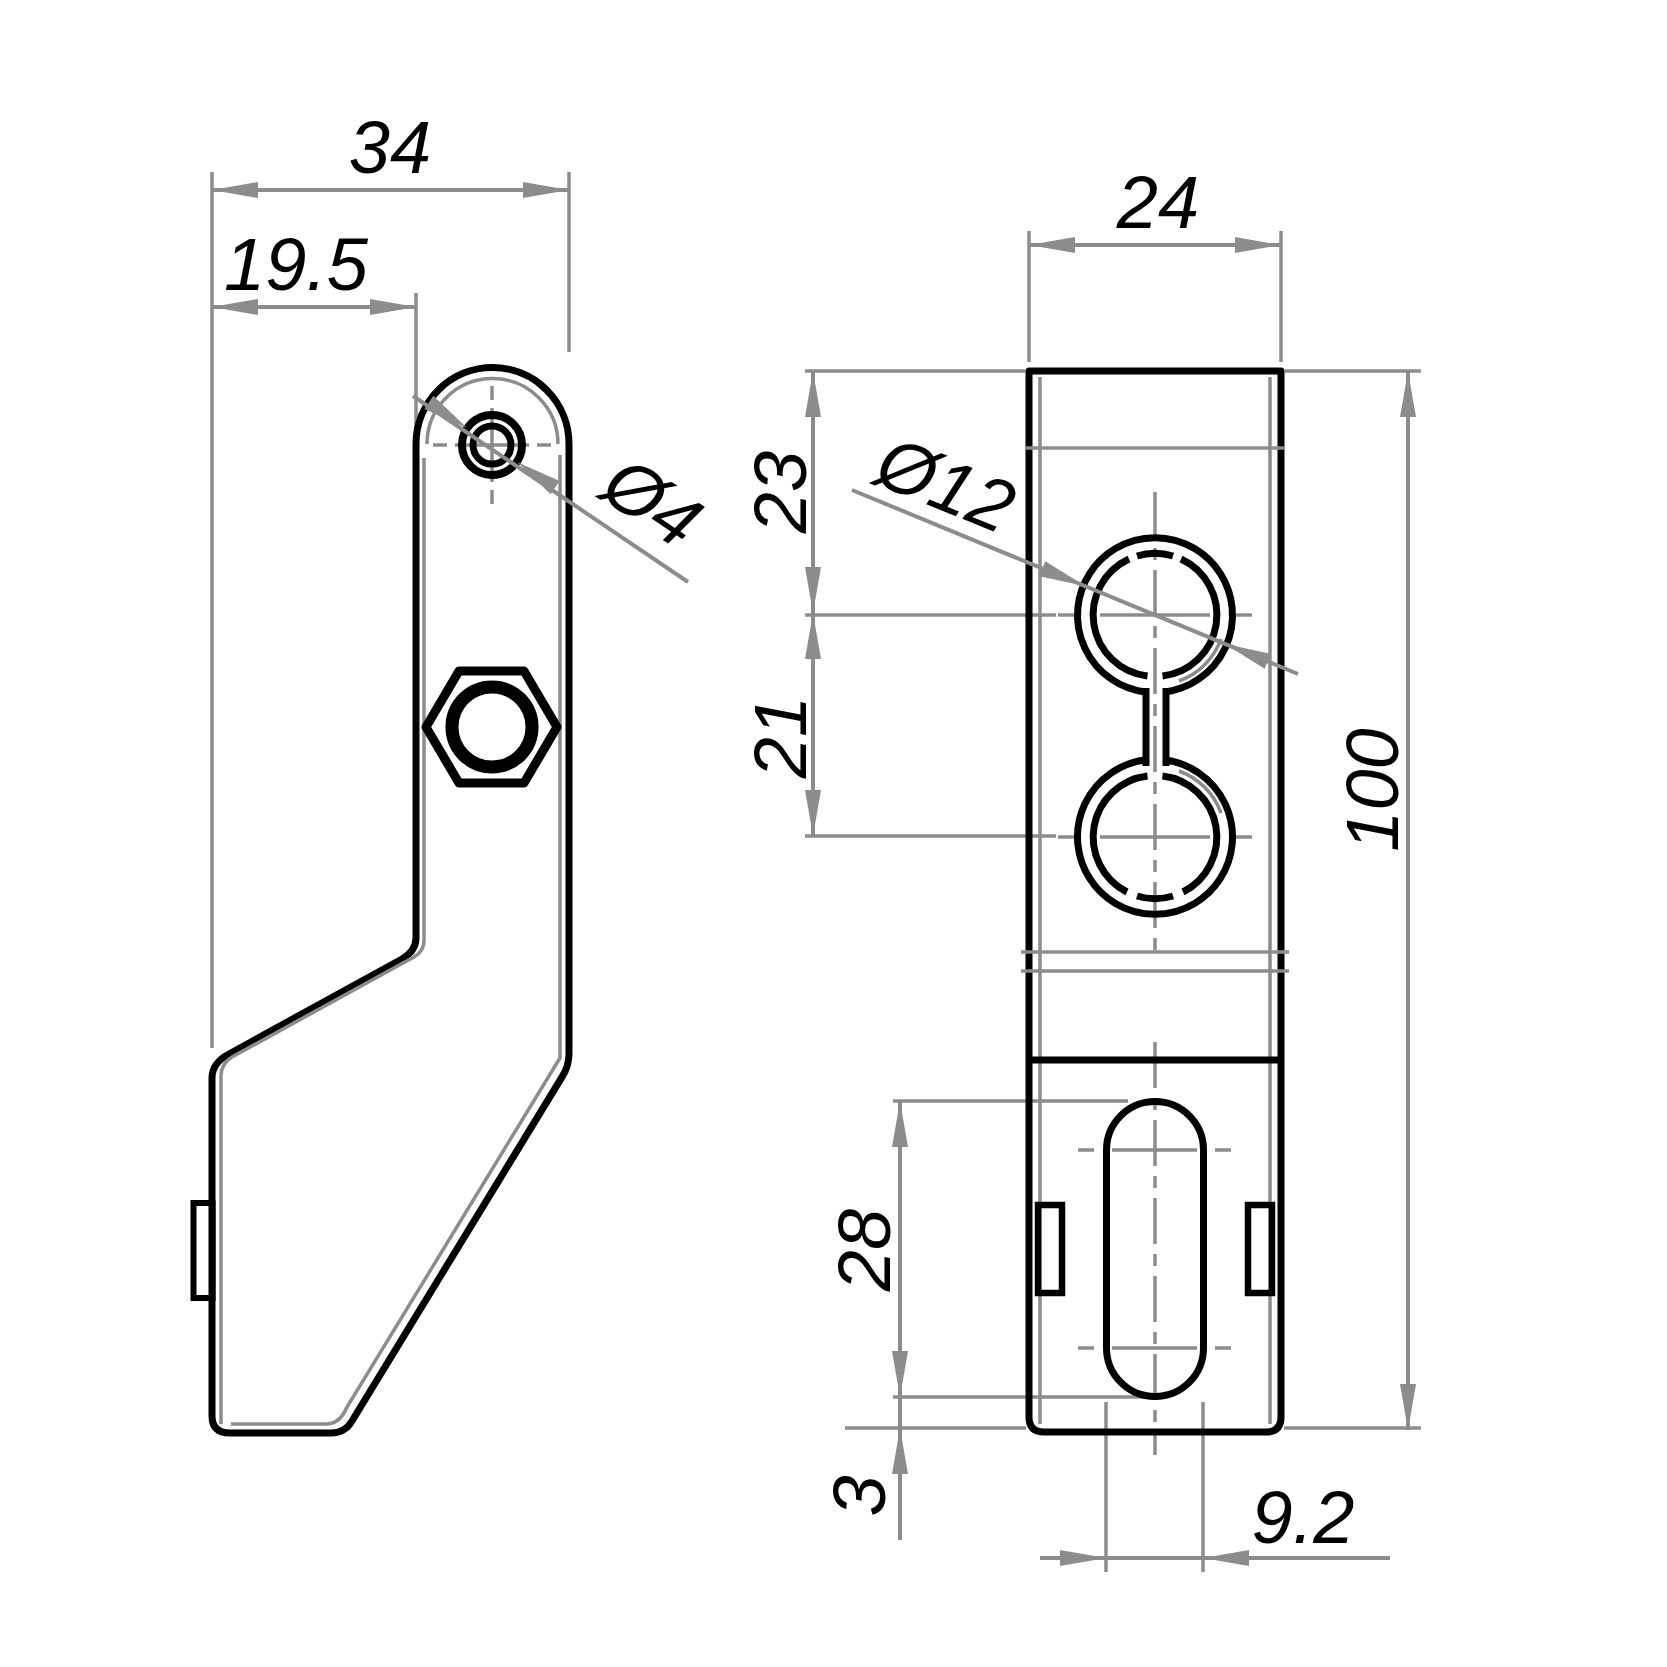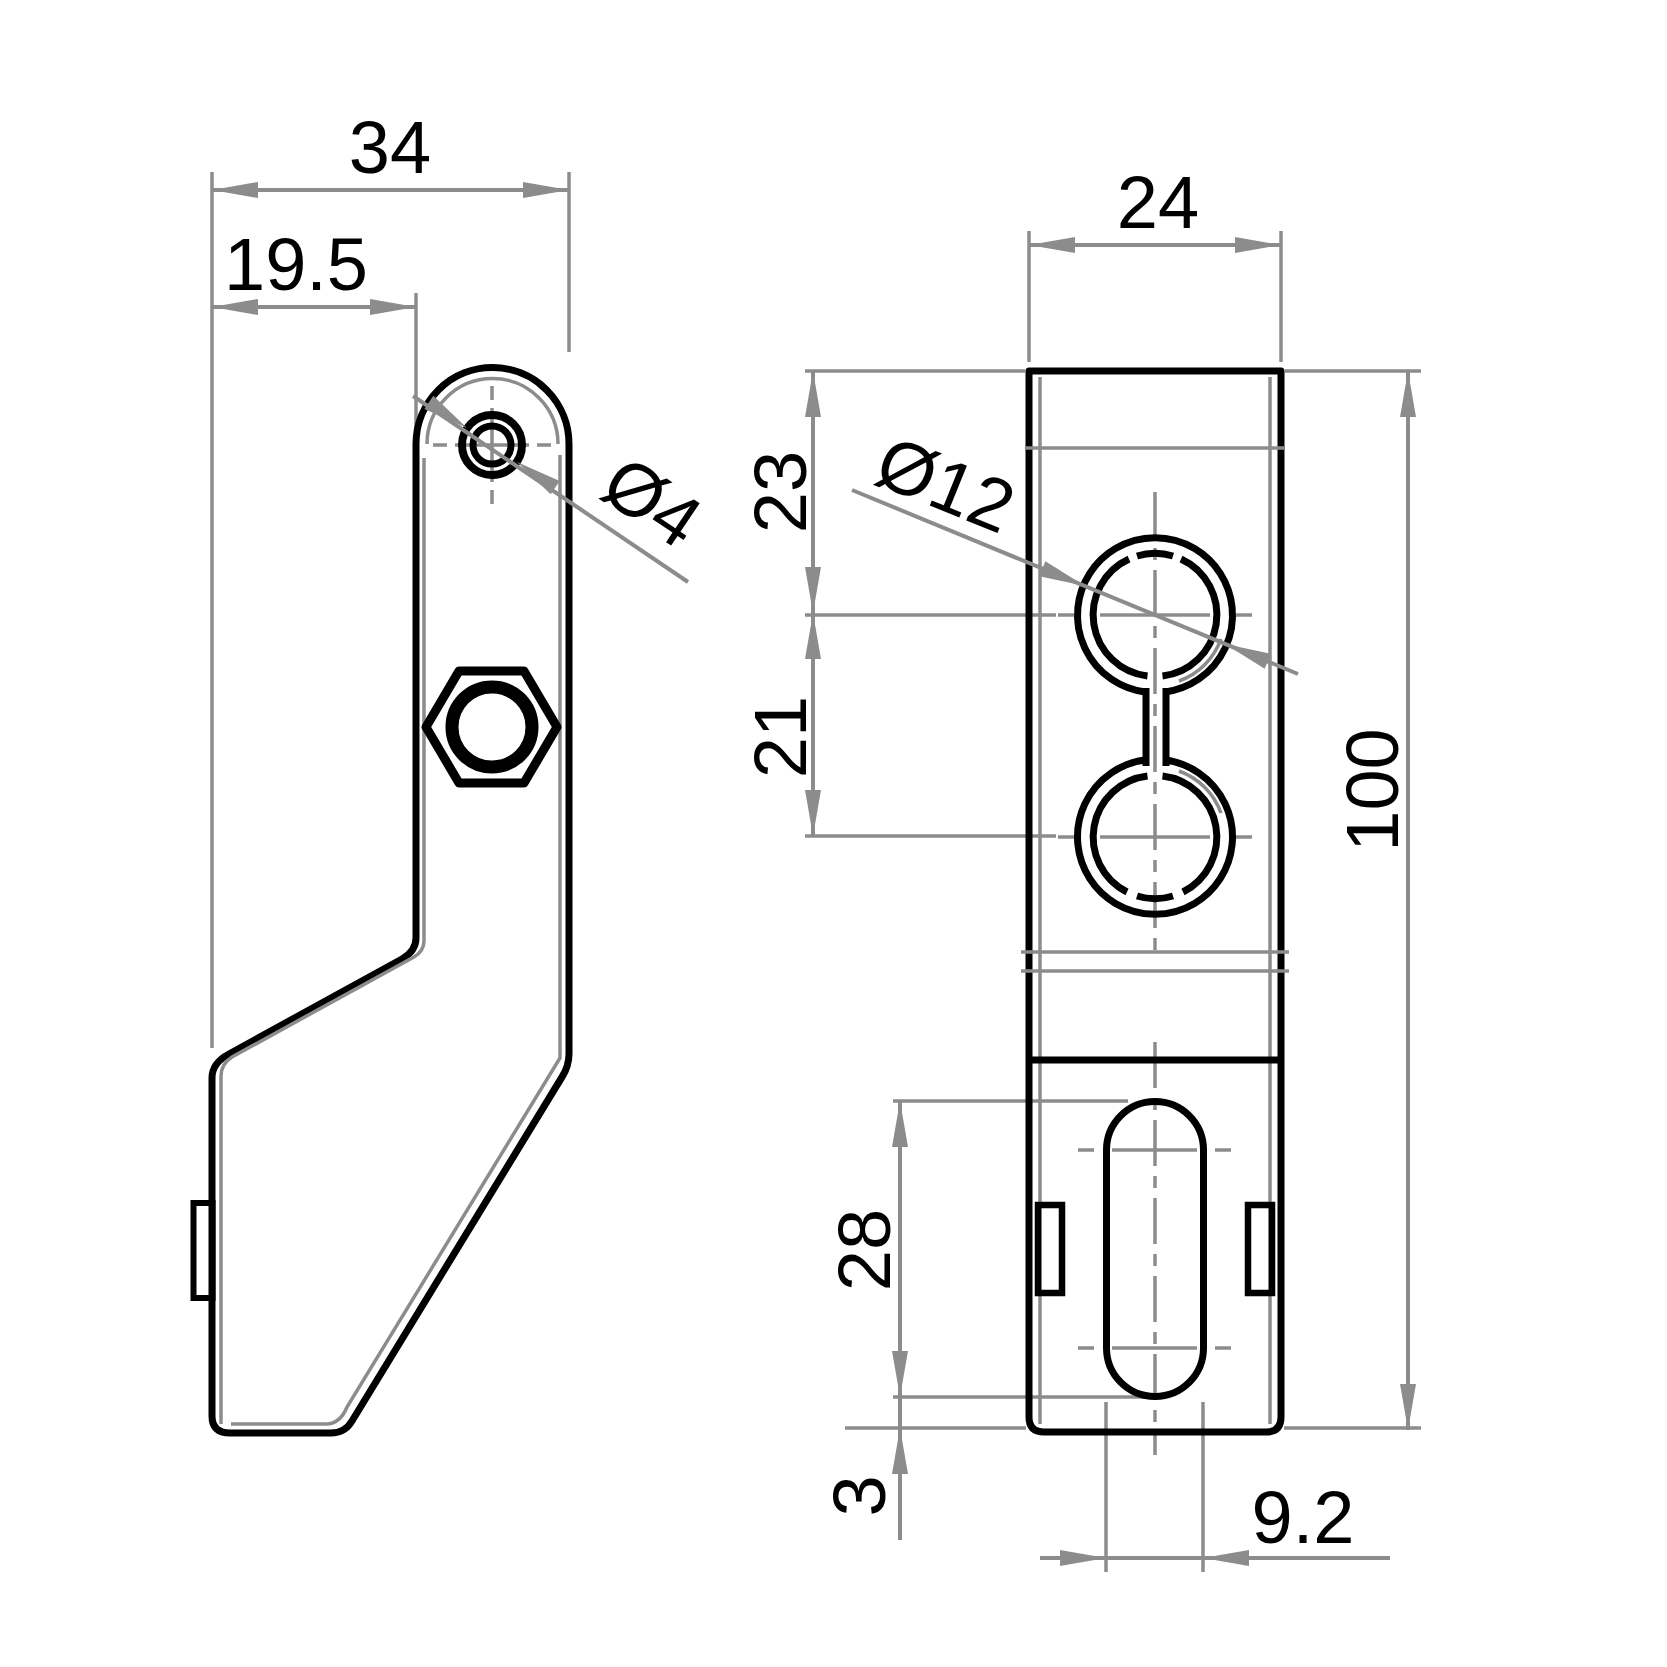--- a/index.html
+++ b/index.html
@@ -2,21 +2,21 @@
 <html><head>
 <meta charset="utf-8">
 <style>
   :root{
     --outline:#000000;
     --dim:#8c8c8c;
     --txt:#000000;
     --bg:#ffffff;
   }
   html,body{margin:0;padding:0;background:var(--bg);}
-  .stage{width:1374px;height:1667px;position:relative;background:var(--bg);}
+  .stage{width:1374px;height:1667px;position:relative;background:var(--bg);font-style:italic;}
   svg{display:block}
   .dim-text{font-family:"Liberation Sans", sans-serif;font-size:74px;fill:var(--txt);}
   .outline{stroke:var(--outline);stroke-width:7;fill:none;stroke-linejoin:round;}
   .outline-fill{stroke:var(--outline);stroke-width:7;fill:var(--bg);stroke-linejoin:round;}
   .thick{stroke:var(--outline);stroke-width:7;fill:none;}
   .inner{stroke:var(--dim);stroke-width:3.5;fill:none;}
   .dimline{stroke:var(--dim);stroke-width:4;fill:none;}
   .extline{stroke:var(--dim);stroke-width:3.5;fill:none;}
   .centerline{stroke:var(--dim);stroke-width:3.5;fill:none;stroke-dasharray:46 10 12 10;}
   .arrow{fill:var(--dim);stroke:none;}

